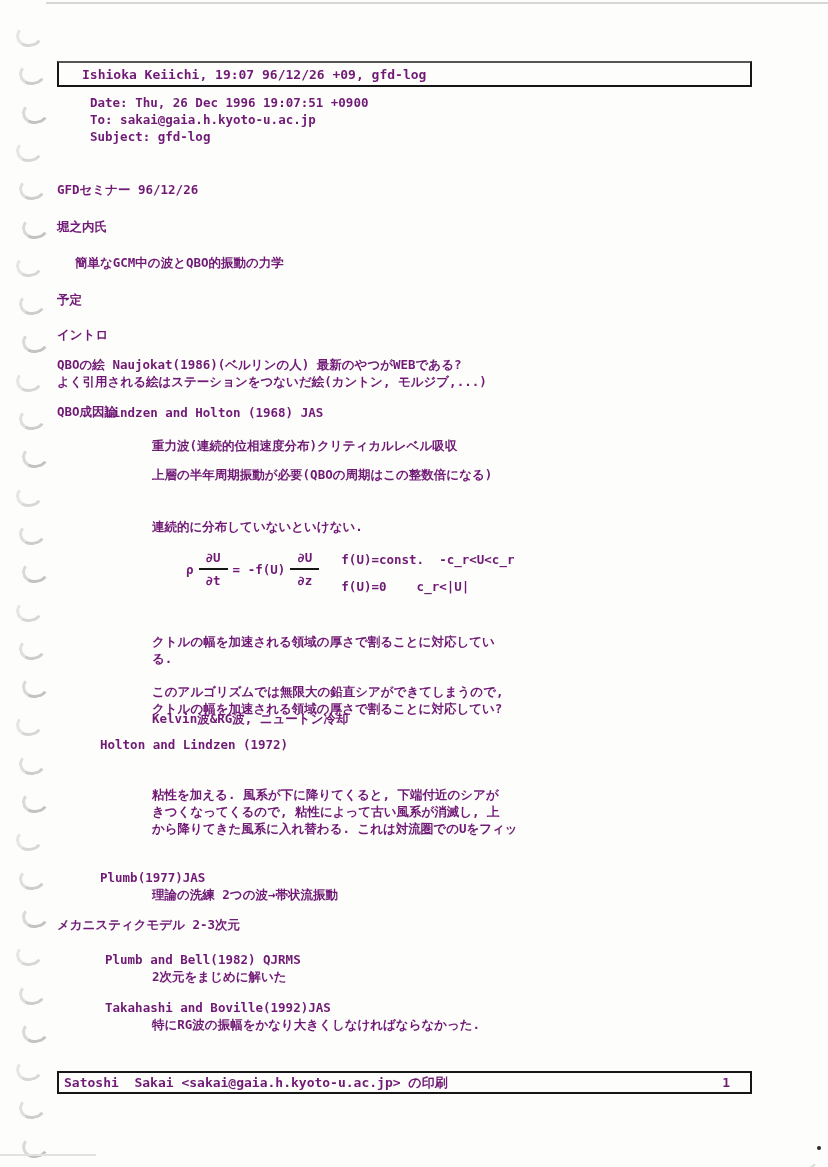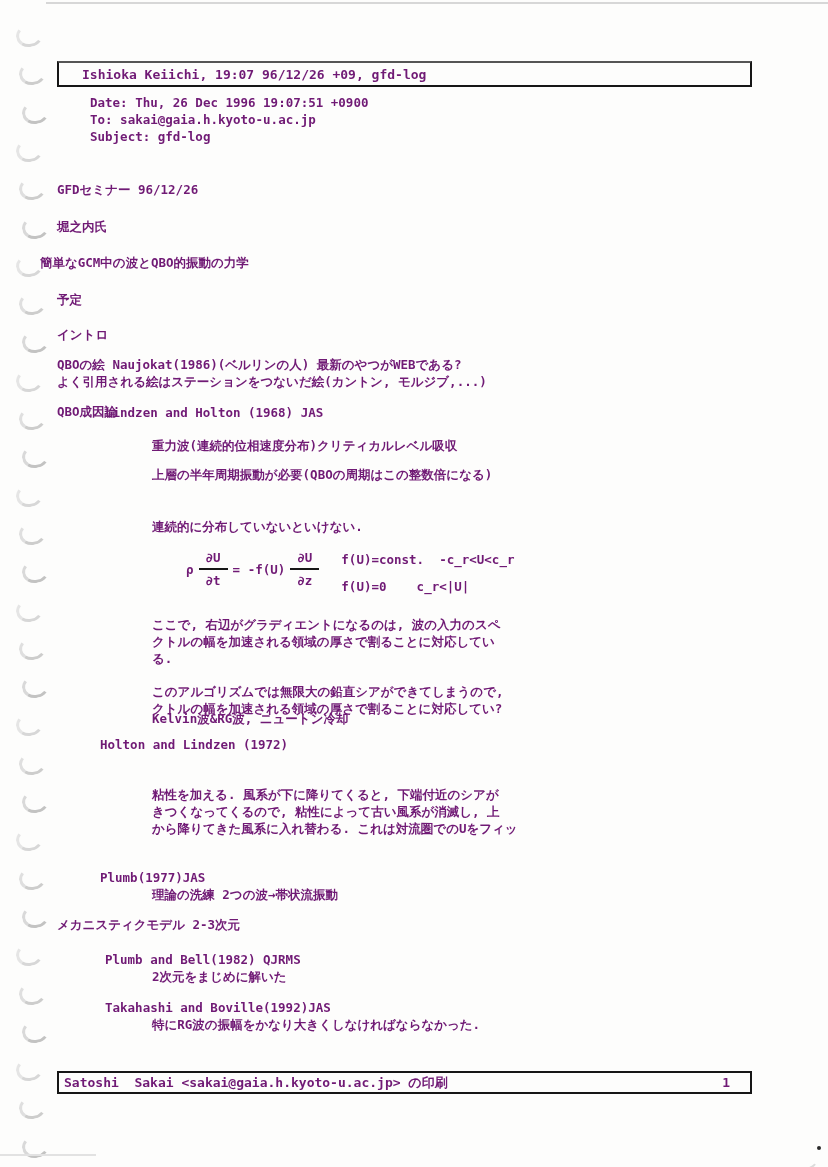--- a/index.html
+++ b/index.html
@@ -80,21 +80,21 @@
   </div>
 
   <div class="email">
     <div class="ln">Date: Thu, 26 Dec 1996 19:07:51 +0900</div>
     <div class="ln">To: sakai@gaia.h.kyoto-u.ac.jp</div>
     <div class="ln">Subject: gfd-log</div>
   </div>
 
   <div class="ln" style="top:181px;left:57px">GFDセミナー 96/12/26</div>
   <div class="ln" style="top:218px;left:57px">堀之内氏</div>
-  <div class="ln" style="top:254px;left:40px">簡単なGCM中の波とQBO的振動の力学</div>
+  <div class="ln" style="top:254px;left:75px">簡単なGCM中の波とQBO的振動の力学</div>
   <div class="ln" style="top:291px;left:57px">予定</div>
   <div class="ln" style="top:326px;left:57px">イントロ</div>
   <div class="ln" style="top:356px;left:57px">QBOの絵 Naujokat(1986)(ベルリンの人) 最新のやつがWEBである?</div>
   <div class="ln" style="top:373px;left:57px">よく引用される絵はステーションをつないだ絵(カントン, モルジブ,...)</div>
   <div class="ln" style="top:403px;left:57px">QBO成因論</div>
   <div class="ln" style="top:404px;left:105px">Lindzen and Holton (1968) JAS</div>
   <div class="ln" style="top:437px;left:152px">重力波(連続的位相速度分布)クリティカルレベル吸収</div>
   <div class="ln" style="top:466px;left:152px">上層の半年周期振動が必要(QBOの周期はこの整数倍になる)</div>
   <div class="ln" style="top:518px;left:152px">連続的に分布していないといけない.</div>
 
@@ -108,21 +108,20 @@
     <span class="frac">
       <span class="num">∂U</span>
       <span class="den">∂z</span>
     </span>
     <span class="conds">
       <span class="sym">f(U)=const.  -c_r&lt;U&lt;c_r</span>
       <span class="sym">f(U)=0    c_r&lt;|U|</span>
     </span>
   </div>
 
-  <div class="ln" style="top:616px;left:152px">ここで, 右辺がグラディエントになるのは, 波の入力のスペ</div>
   <div class="ln" style="top:633px;left:152px">クトルの幅を加速される領域の厚さで割ることに対応してい</div>
   <div class="ln" style="top:650px;left:152px">る.</div>
   <div class="ln" style="top:683px;left:152px">このアルゴリズムでは無限大の鉛直シアができてしまうので,</div>
   <div class="ln" style="top:700px;left:152px">クトルの幅を加速される領域の厚さで割ることに対応してい?</div>
   <div class="ln" style="top:736px;left:100px">Holton and Lindzen (1972)</div>
   <div class="ln" style="top:710px;left:152px">Kelvin波&amp;RG波, ニュートン冷却</div>
   <div class="ln" style="top:786px;left:152px">粘性を加える. 風系が下に降りてくると, 下端付近のシアが</div>
   <div class="ln" style="top:803px;left:152px">きつくなってくるので, 粘性によって古い風系が消滅し, 上</div>
   <div class="ln" style="top:820px;left:152px">から降りてきた風系に入れ替わる. これは対流圏でのUをフィッ</div>
   <div class="ln" style="top:869px;left:100px">Plumb(1977)JAS</div>

